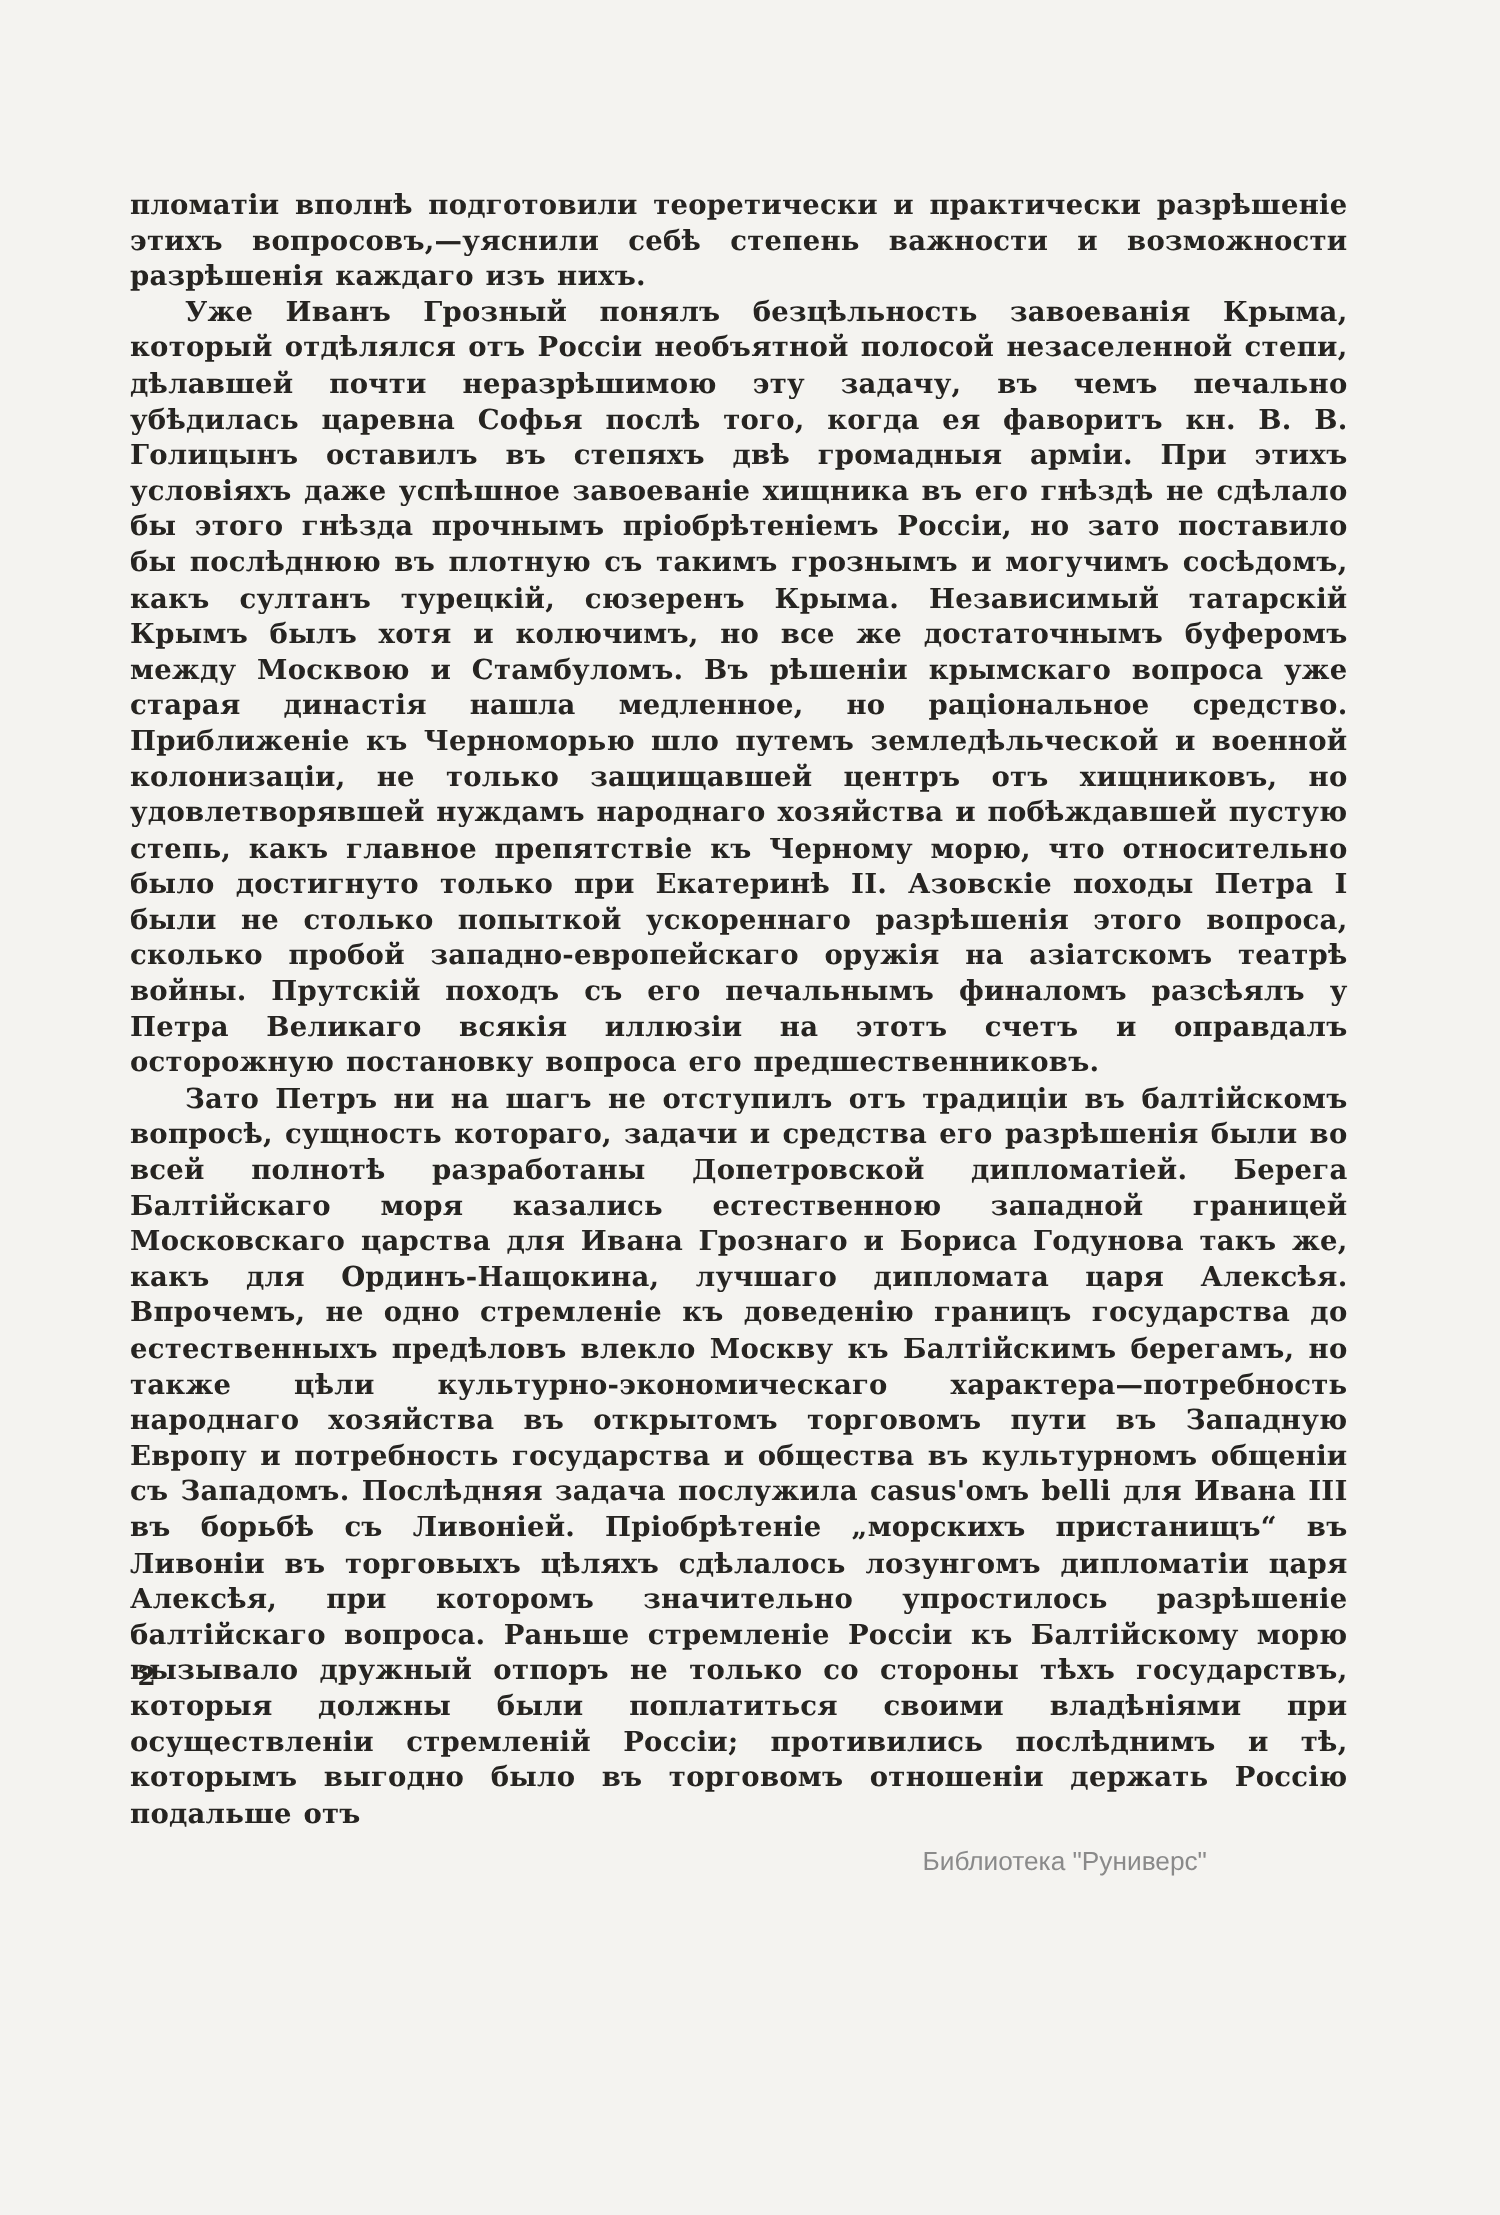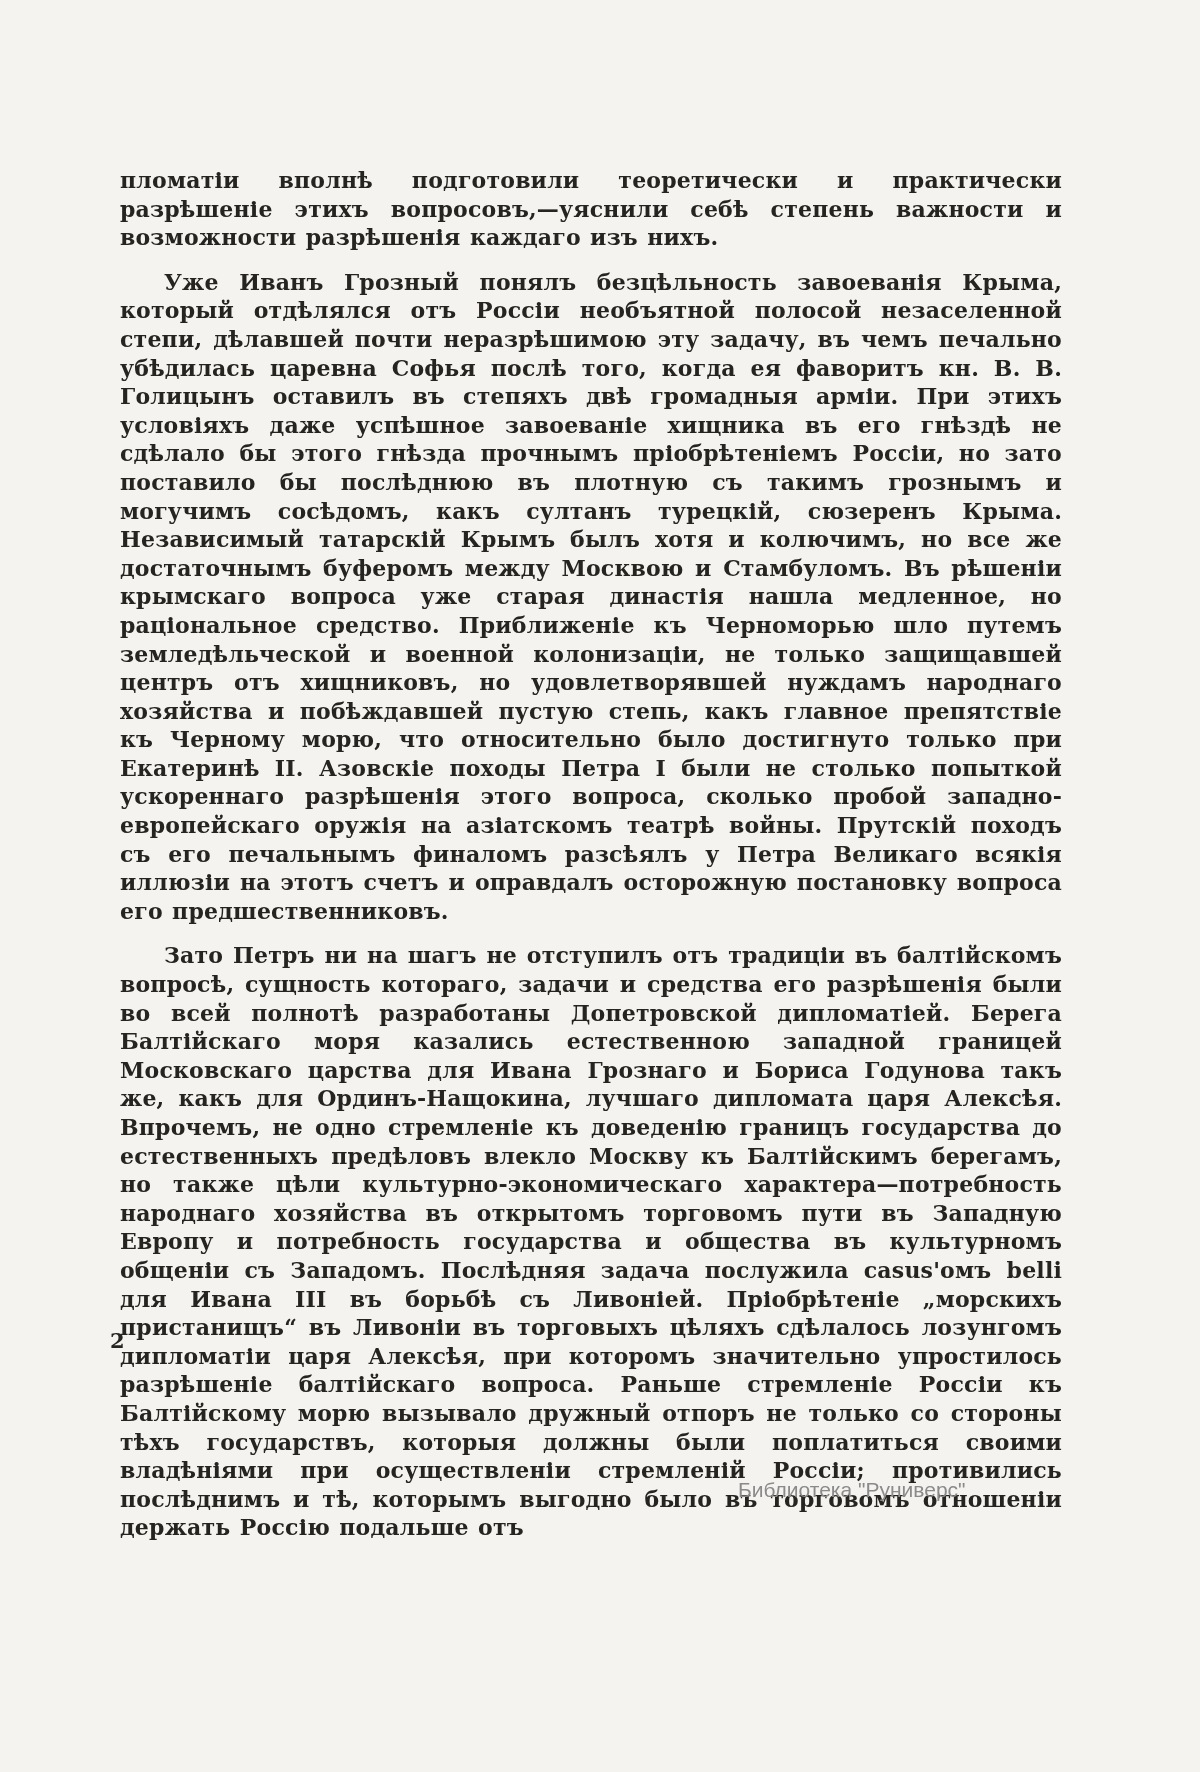--- a/index.html
+++ b/index.html
@@ -26,21 +26,21 @@
     width: 974px;
     color: #262421;
     font-size: 22px;
     line-height: 28.6px;
     font-weight: bold;
     text-align: justify;
     letter-spacing: 0.2px;
     word-spacing: 1.5px;
   }
   .text-block p {
-    margin: 16px;
+    margin: 0;
     padding: 0;
     text-indent: 44px;
   }
   .text-block p.continuation {
     text-indent: 0;
   }
   .page-number {
     position: absolute;
     left: 110px;
     top: 1328px;

